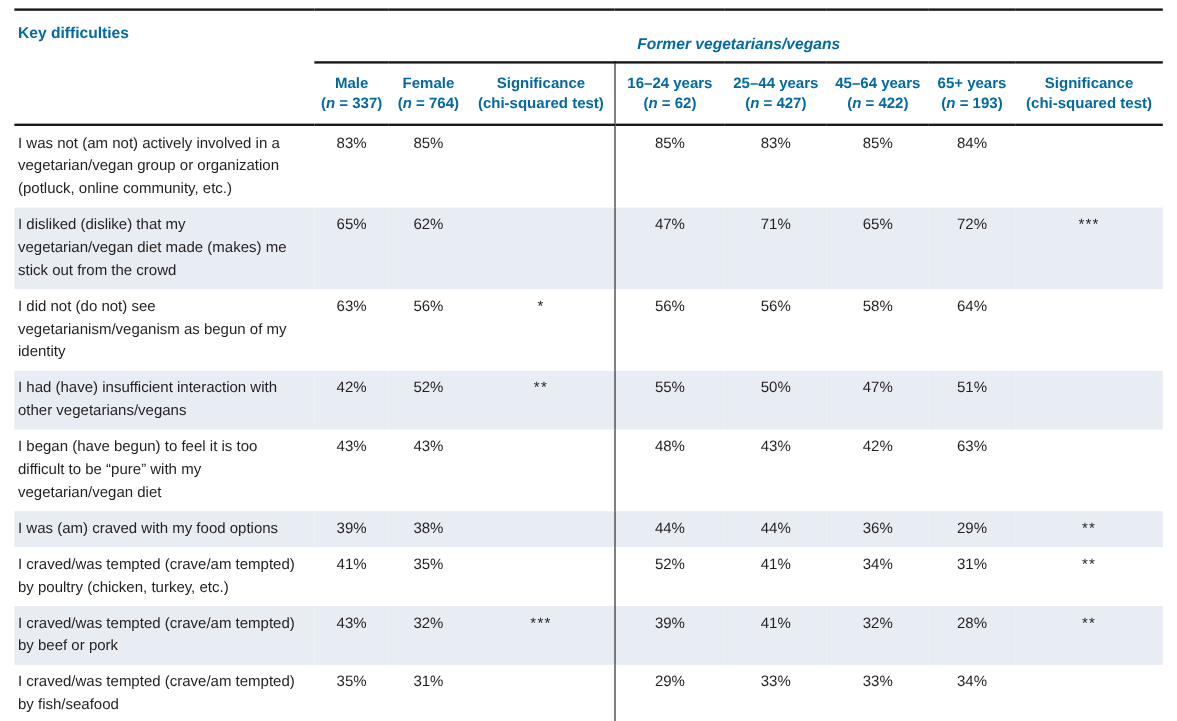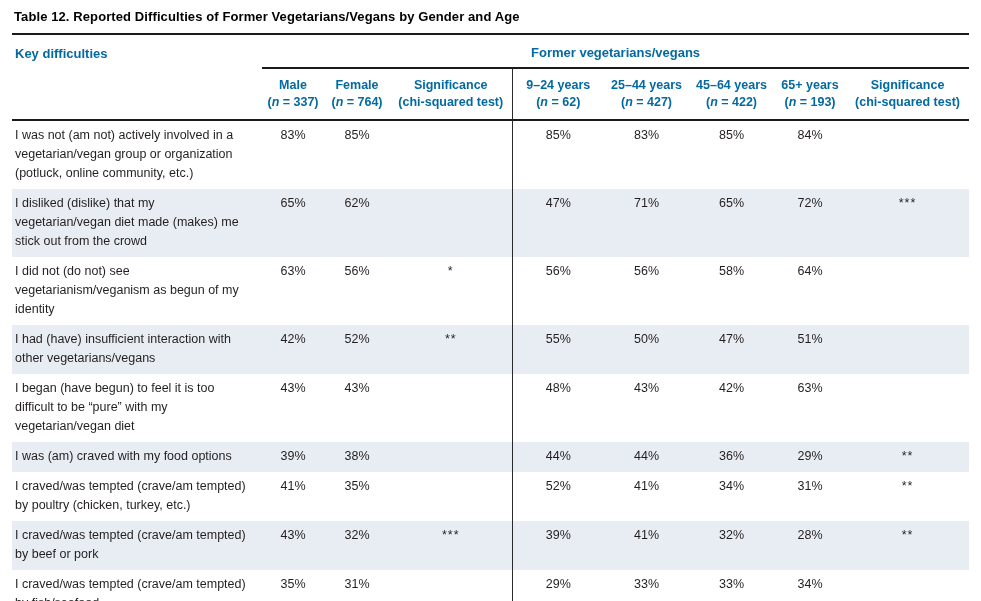--- a/index.html
+++ b/index.html
@@ -39,23 +39,24 @@
   }
   th.key-col {
     text-align: left;
     vertical-align: top;
     padding: 10px 10px 0 3px;
     font-size: 13px;
   }
   th.group {
     text-align: center;
     vertical-align: bottom;
-    padding: 9px 0 6px 0;
+    padding: 19px 0 6px 0;
     border-bottom: 2px solid #1a1a1a;
     font-size: 13px;
+    font-style: italic;
   }
   tr.cols-row th {
     text-align: center;
     vertical-align: middle;
     padding: 8px 2px 8px 2px;
     border-bottom: 2.5px solid #1a1a1a;
   }
   th.key-col { border-bottom: 2.5px solid #1a1a1a; }
   .vline { border-right: 1px solid #2b2b2b; }
   
@@ -74,21 +75,20 @@
   }
   tbody tr:nth-child(even) { background: var(--shaded, #e7edf2); }
   tbody td.sig { letter-spacing: 1px; }
   i { font-style: italic; }
 </style>
 </head>
 <body>
 
 <div class="page">
 
-  <div class="title">Table 12. Reported Difficulties of Former Vegetarians/Vegans by Gender and Age</div>
 
   <table class="report">
     <colgroup>
       <col style="width:250px">
         <col style="width:62px">
         <col style="width:66px">
         <col style="width:122px">
       <col style="width:92px">
         <col style="width:85px">
         <col style="width:85px">
@@ -107,21 +107,21 @@
         </th>
         <th>
           <div>Female</div>
           <div>(<i>n</i> = 764)</div>
         </th>
         <th class="vline">
           <div>Significance</div>
           <div>(chi-squared test)</div>
         </th>
         <th>
-          <div>9–24 years</div>
+          <div>16–24 years</div>
           <div>(<i>n</i> = 62)</div>
         </th>
         <th>
           <div>25–44 years</div>
           <div>(<i>n</i> = 427)</div>
         </th>
         <th>
           <div>45–64 years</div>
           <div>(<i>n</i> = 422)</div>
         </th>

